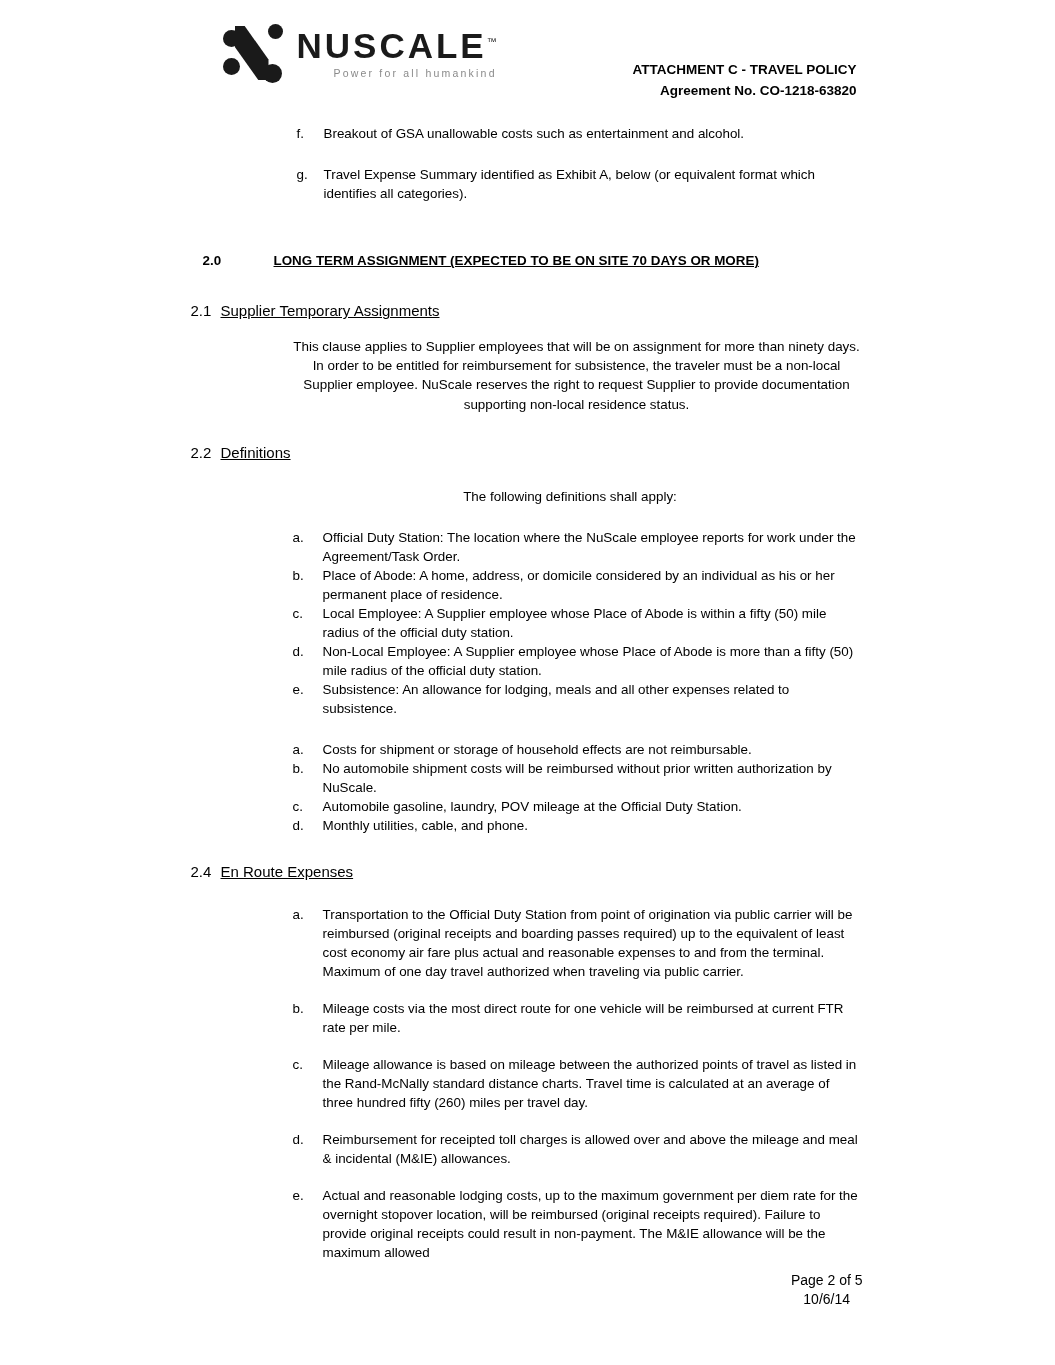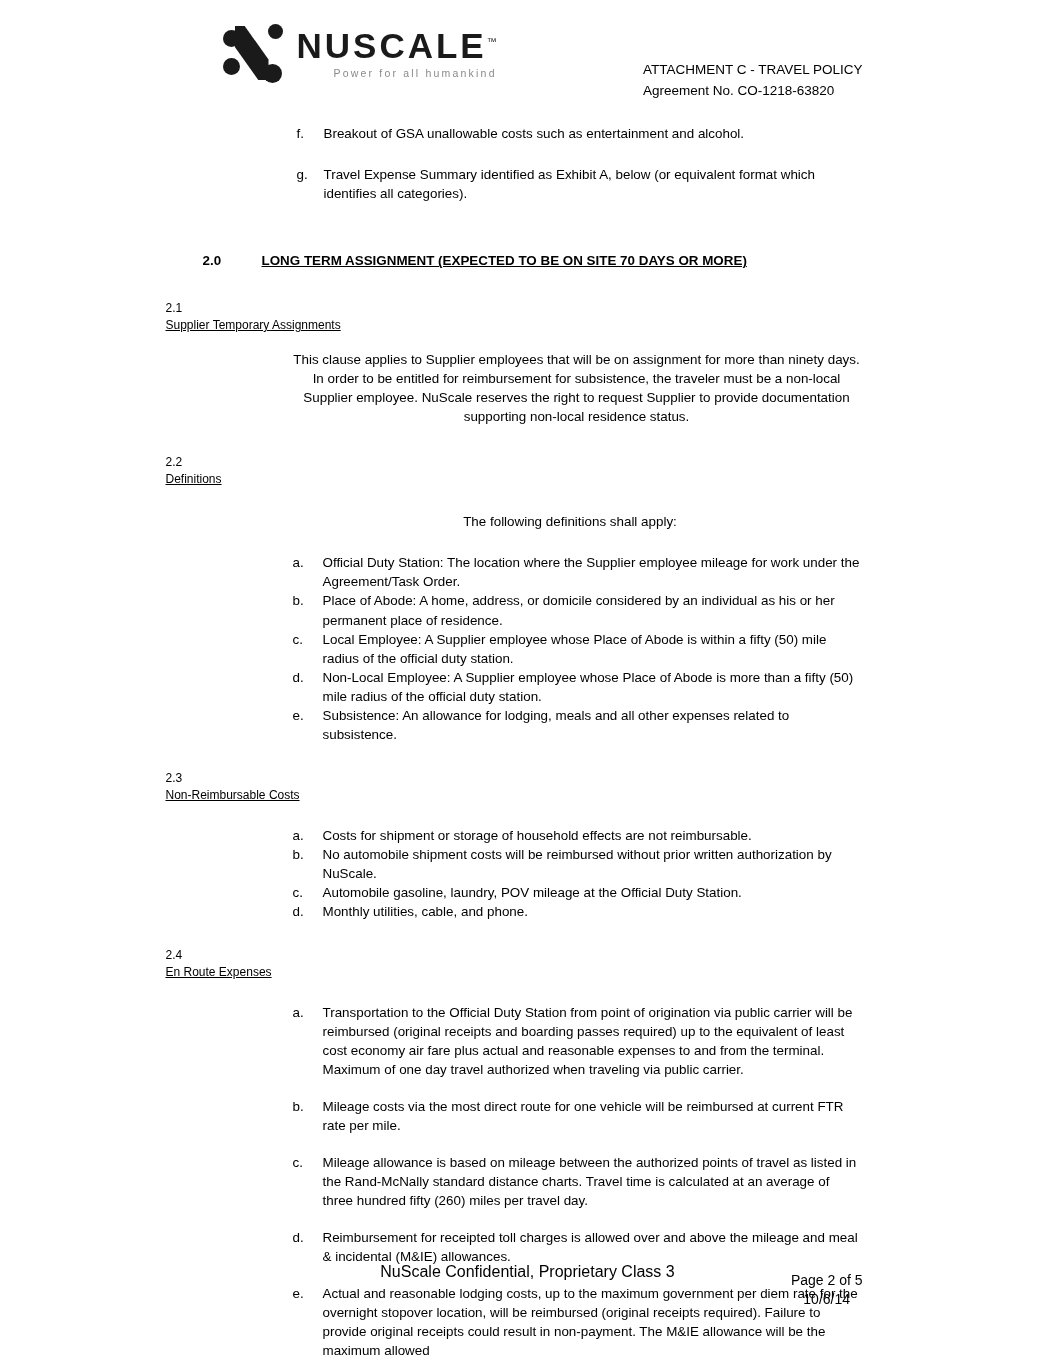--- a/index.html
+++ b/index.html
@@ -74,24 +74,25 @@
   }
   .logo-tagline {
     font-size: 10.5px;
     letter-spacing: 2.2px;
     color: #8a8a8a;
     margin-top: 4px;
     text-align: right;
   }
   .header-right {
     position: absolute;
-    right: 118px;
+    right: 124px;
     top: 60px;
+    text-align: right;
     font-size: 13.5px;
-    font-weight: normal;
+    font-weight: bold;
     line-height: 1.55;
   }
 
   
   .content {
     position: relative;
     font-size: 13.4px;
     line-height: 1.42;
   }
 
@@ -116,30 +117,30 @@
     margin-top: 14px;
   }
   .alpha-block .list-item .marker { width: 27px; }
 
   .section-head {
     margin-top: 48px;
     margin-left: 128px;
     display: flex;
     font-weight: bold;
     font-size: 13.4px;
+    gap: 12px;
   }
   .section-head .num { width: 59px; flex: none; }
   .section-head .title { text-decoration: underline; }
 
   .sub-head {
     margin-top: 30px;
-    margin-left: 91px;
+    margin-left: 116px;
     display: flex;
-    font-size: 12px;
-    flex-direction: column;
+    font-size: 15px;
   }
   .sub-head .num { width: 30px; flex: none; }
   .sub-head .title { text-decoration: underline; }
 
   .para {
     margin-left: 218px;
     margin-right: 120px;
     margin-top: 16px;
     text-align: center;
   }
@@ -233,44 +234,40 @@
 
     <div class="sub-head" style="margin-top:28px;">
       <div class="num">2.2</div>
       <div class="title">Definitions</div>
     </div>
     <div class="para indent-small" style="margin-top:24px;">The following definitions shall apply:</div>
 
     <div class="alpha-list" style="margin-top:22px;">
       <div class="list-item">
         <div class="marker">a.</div>
-        <div class="text">Official Duty Station:  The location where the Supplier employee mileage for work under the Agreement/Task Order.</div>
+        <div class="text">Official Duty Station:  The location where the NuScale employee reports for work under the Agreement/Task Order.</div>
       </div>
       <div class="list-item">
         <div class="marker">b.</div>
         <div class="text">Place of Abode:  A home, address, or domicile considered by an individual as his or her permanent place of residence.</div>
       </div>
       <div class="list-item">
         <div class="marker">c.</div>
         <div class="text">Local Employee:  A Supplier employee whose Place of Abode is within a fifty (50) mile radius of the official duty station.</div>
       </div>
       <div class="list-item">
         <div class="marker">d.</div>
         <div class="text">Non-Local Employee:  A Supplier employee whose Place of Abode is more than a fifty (50) mile radius of the official duty station.</div>
       </div>
       <div class="list-item">
         <div class="marker">e.</div>
         <div class="text">Subsistence:  An allowance for lodging, meals and all other expenses related to subsistence.</div>
       </div>
     </div>
 
-    <div class="sub-head" style="margin-top:26px;">
-      <div class="num">2.3</div>
-      <div class="title">Non-Reimbursable Costs</div>
-    </div>
 
     <div class="alpha-list" style="margin-top:22px;">
       <div class="list-item">
         <div class="marker">a.</div>
         <div class="text">Costs for shipment or storage of household effects are not reimbursable.</div>
       </div>
       <div class="list-item">
         <div class="marker">b.</div>
         <div class="text">No automobile shipment costs will be reimbursed without prior written authorization by NuScale.</div>
       </div>
@@ -308,20 +305,19 @@
       </div>
       <div class="list-item">
         <div class="marker">e.</div>
         <div class="text">Actual and reasonable lodging costs, up to the maximum government per diem rate for the overnight stopover location, will be reimbursed (original receipts required).  Failure to provide original receipts could result in non-payment.  The M&amp;IE allowance will be the maximum allowed</div>
       </div>
     </div>
 
   </div>
 
   <div class="footer">
-    <div class="footer-center">NuScale Confidential, Proprietary Class 3</div>
     <div class="footer-right">
       <div>Page 2 of 5</div>
       <div>10/6/14</div>
     </div>
   </div>
 
 </div>
 
 </body></html>

